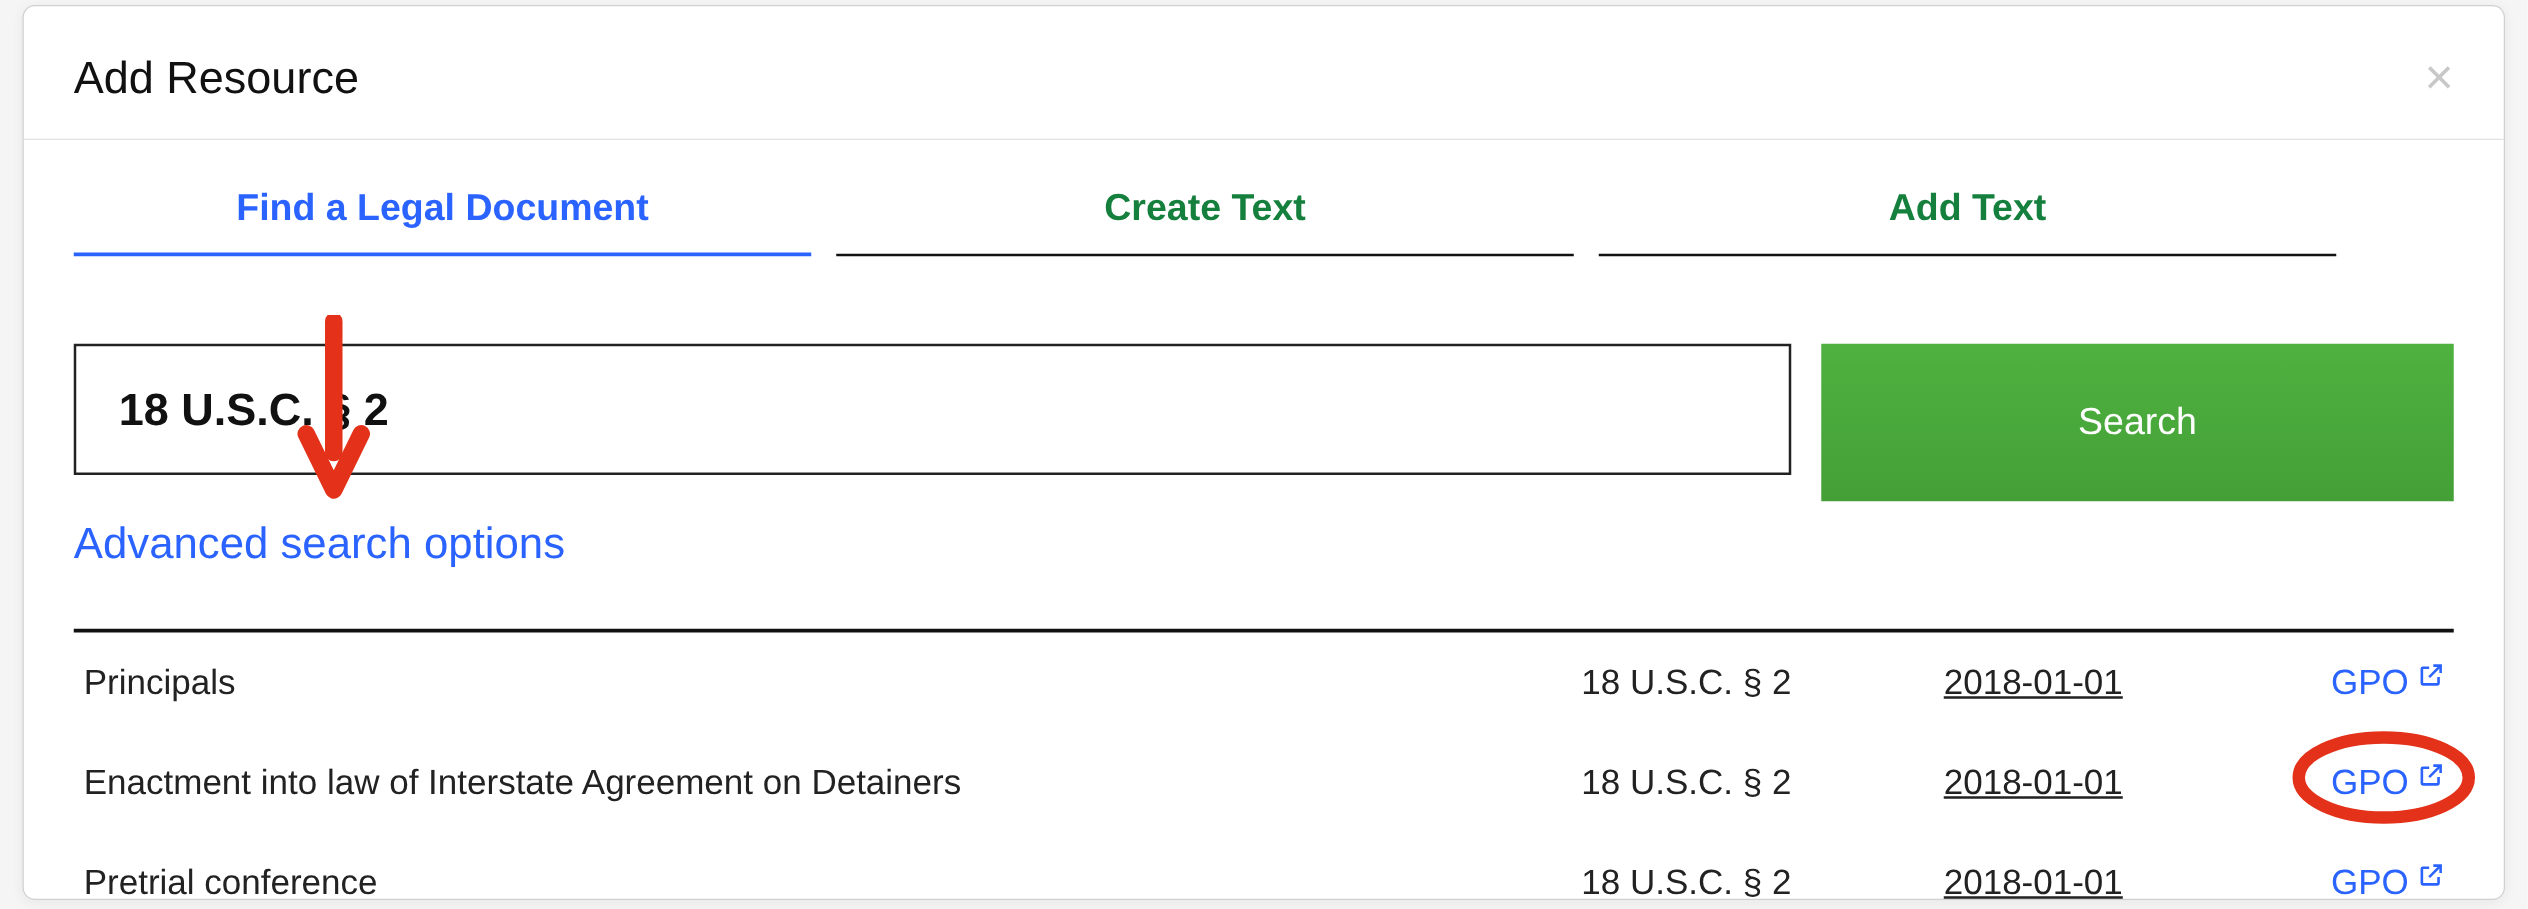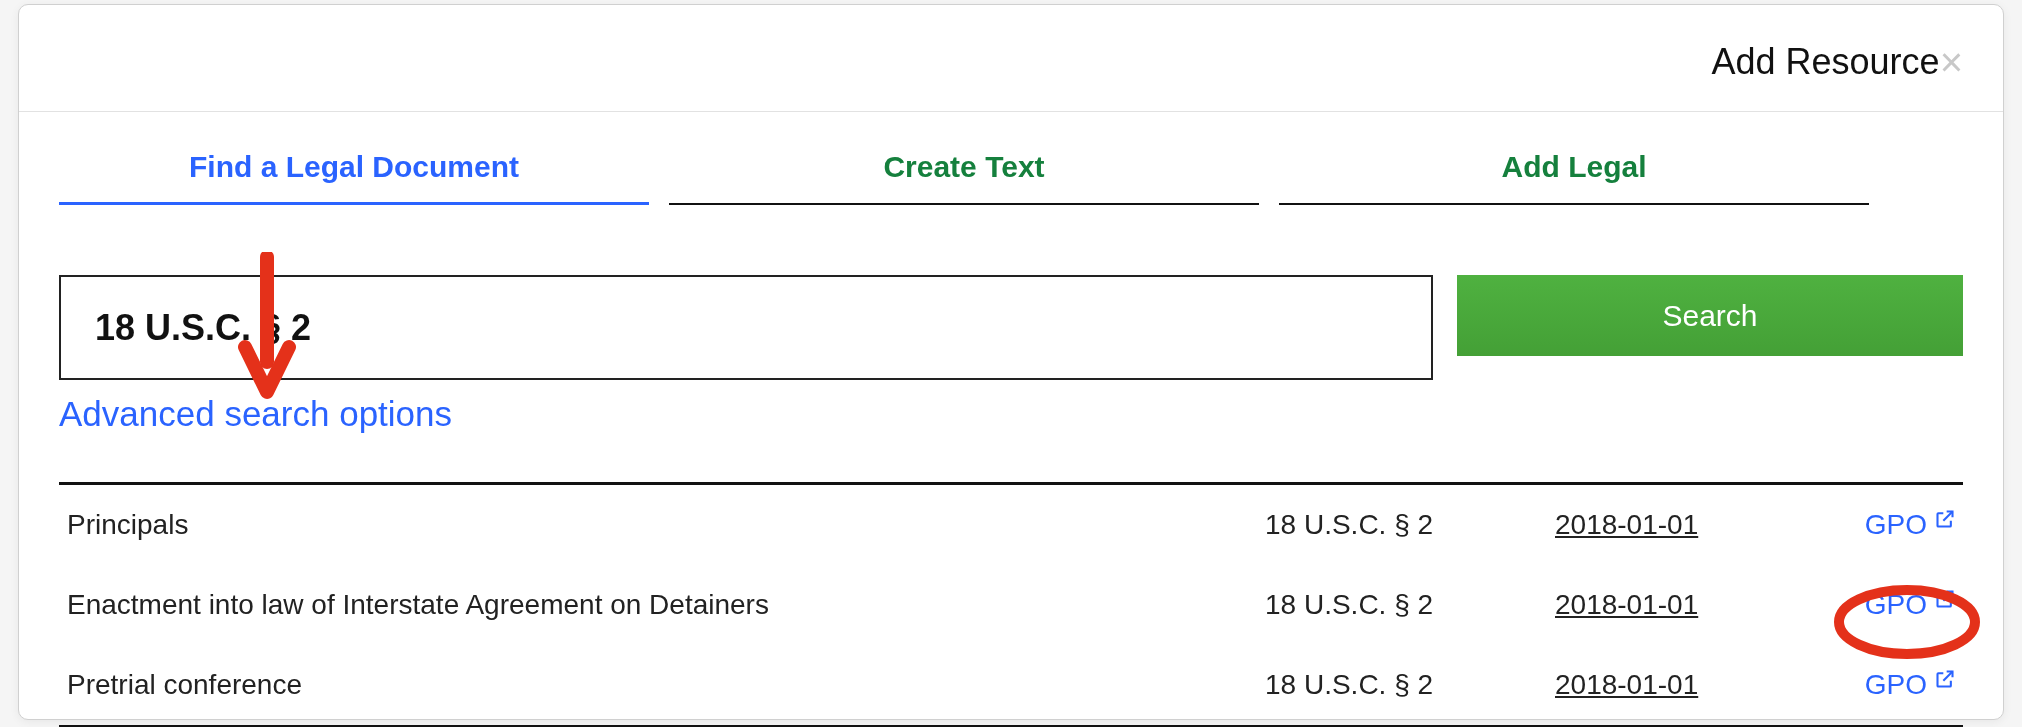--- a/index.html
+++ b/index.html
@@ -17,21 +17,21 @@
     width: 1986px;
     height: 716px;
     background: #ffffff;
     border: 1px solid #d0d0d0;
     border-radius: 10px;
     box-shadow: 0 2px 10px rgba(0,0,0,0.06);
     padding: 0;
   }
   .modal-header {
     display: flex;
-    justify-content: flex-end;
+    justify-content: space-between;
     align-items: center;
     padding: 36px 40px 28px 40px;
     border-bottom: 1px solid #e2e2e2;
   }
   .modal-title {
     font-size: 36px;
     font-weight: 500;
     color: #111;
   }
   .close-btn {
@@ -81,21 +81,21 @@
     height: 105px;
     border: 2px solid #222;
     font-size: 36px;
     font-weight: 600;
     padding: 0 34px;
     color: #111;
     background: #fff;
   }
   .search-btn {
     width: 506px;
-    height: 81px;
+    height: 126px;
     background: #4aa73c;
     background: linear-gradient(#4fb140, #44a036);
     border: none;
     color: #fff;
     font-size: 30px;
     font-weight: 500;
     cursor: pointer;
   }
   .adv-link {
     display: inline-block;
@@ -163,21 +163,21 @@
   <div class="modal-body">
 
     <div class="tabs">
       <div class="tab active first">
         <span>Find a Legal Document</span>
       </div>
       <div class="tab second">
         <span>Create Text</span>
       </div>
       <div class="tab third">
-        <span>Add Legal</span>
+        <span>Add Text</span>
       </div>
       <div class="tab-spacer"></div>
     </div>
 
     <div class="search-row">
       <input class="search-input" type="text" value="18 U.S.C. § 2" style="">
       <button class="search-btn">
         <span>Search</span>
       </button>
     </div>

